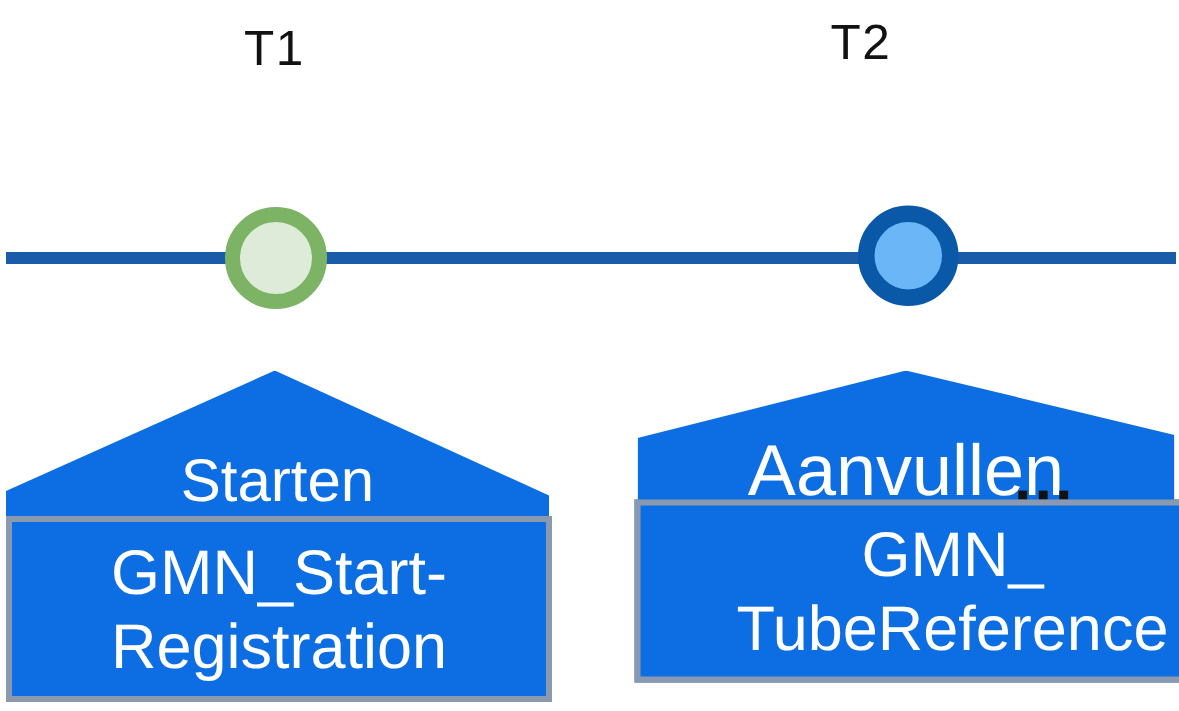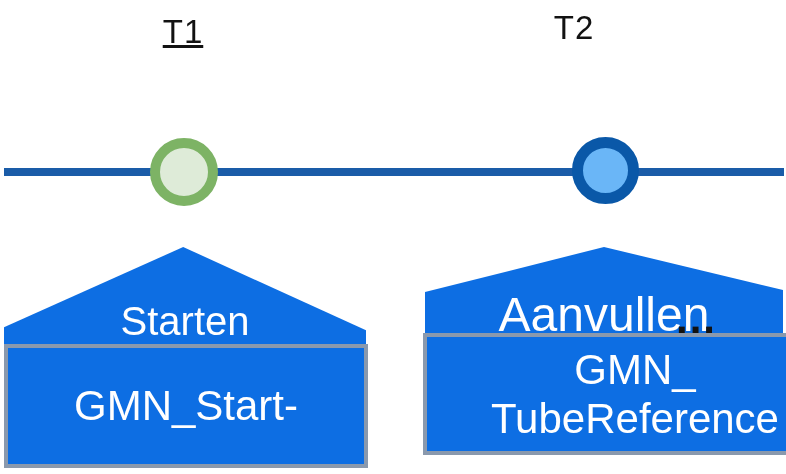--- a/index.html
+++ b/index.html
@@ -22,21 +22,21 @@
     font-family:"Liberation Sans", sans-serif;
   }
   .t-label{
     position:absolute;
     width:100px;
     text-align:center;
     font-size:33px;
     color:var(--text-dark);
     letter-spacing:1px;
   }
-  .t-label.t1{left:133px;top:13px;text-decoration:underline;}
+  .t-label.t1{left:133px;top:13px;}
   .t-label.t2{left:524px;top:9px;}
   .timeline-line{
     position:absolute;
     left:4px;top:168px;
     width:780px;height:8px;
     background:var(--timeline);
   }
   .marker{
     position:absolute;
     border-radius:50%;
@@ -125,20 +125,21 @@
   </div>
 
   <div class="callout c2">
     <span class="callout-title">Aanvullen</span>
   </div>
 
   <span class="ellipsis">...</span>
 
   <div class="box b1">
     <span class="box-line">GMN_Start-</span>
+    <span class="box-line">Registration</span>
   </div>
 
   <div class="box b2">
     <span class="box-line">GMN_</span>
     <span class="box-line">TubeReference</span>
   </div>
 
 </div>
 
 </body></html>

